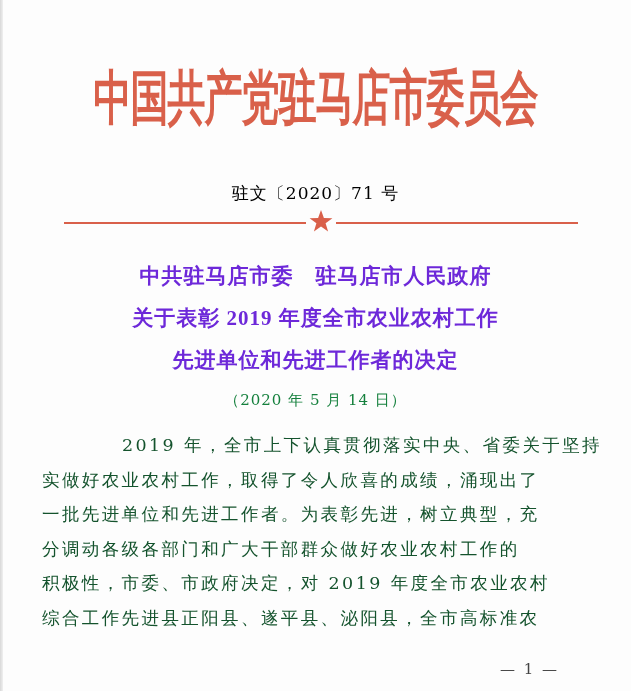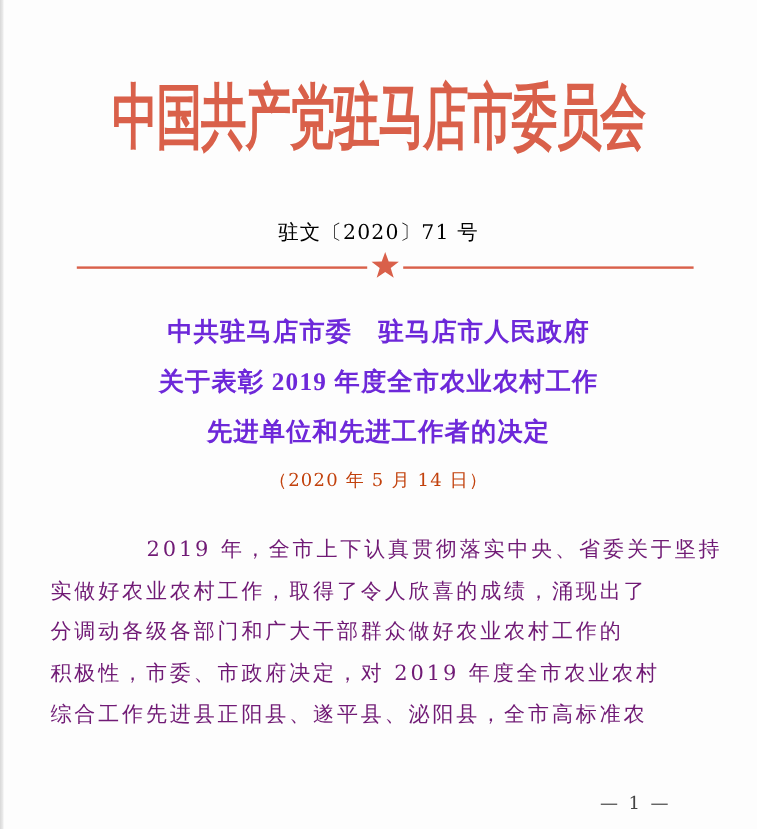--- a/index.html
+++ b/index.html
@@ -39,26 +39,26 @@
   .star {
     position: absolute; left: 309px; top: 209px; width: 24px; height: 24px;
   }
   .title-line {
     position: absolute; left: 0; width: 631px; text-align: center;
     font-weight: bold; font-size: 21px; color: #6d28d9;
     letter-spacing: 1px;
   }
   .date-line {
     position: absolute; left: 0; width: 631px; top: 391px;
-    text-align: center; font-size: 15px; color: #c2410c;
+    text-align: center; font-size: 15px; color: #15803d;
     letter-spacing: 1px;
   }
   .body-text {
-    position: absolute; left: 84px; top: 441px; width: 480px;
-    font-size: 17.5px; color: #701a75;
+    position: absolute; left: 84px; top: 428px; width: 480px;
+    font-size: 17.5px; color: #14532d;
     line-height: 34.5px;
     letter-spacing: 2.4px;
     white-space: nowrap;
   }
   .body-text .line { display: block; height: 34.5px; }
   .body-text .line.first { padding-left: 38px; }
   .page-number {
     position: absolute; left: 500px; top: 660px;
     font-size: 15px; color: #444; letter-spacing: 2px;
   }
@@ -80,18 +80,19 @@
 
 <div class="title-line" style="top:262px;">中共驻马店市委　驻马店市人民政府</div>
 <div class="title-line" style="top:304px;font-family:Liberation Serif, serif;">关于表彰 2019 年度全市农业农村工作</div>
 <div class="title-line" style="top:346px;">先进单位和先进工作者的决定</div>
 
 <div class="date-line">（2020 年 5 月 14 日）</div>
 
 <div class="body-text">
   <span class="line first" style="margin-left:-84px;padding-left:122px;">2019 年，全市上下认真贯彻落实中央、省委关于坚持</span>
   <span class="line" style="margin-left:-42px;">实做好农业农村工作，取得了令人欣喜的成绩，涌现出了</span>
+  <span class="line" style="margin-left:-42px;">一批先进单位和先进工作者。为表彰先进，树立典型，充</span>
   <span class="line" style="margin-left:-42px;">分调动各级各部门和广大干部群众做好农业农村工作的</span>
   <span class="line" style="margin-left:-42px;">积极性，市委、市政府决定，对 2019 年度全市农业农村</span>
   <span class="line" style="margin-left:-42px;">综合工作先进县正阳县、遂平县、泌阳县，全市高标准农</span>
 </div>
 
 <div class="page-number">— 1 —</div>
 
 </body></html>

